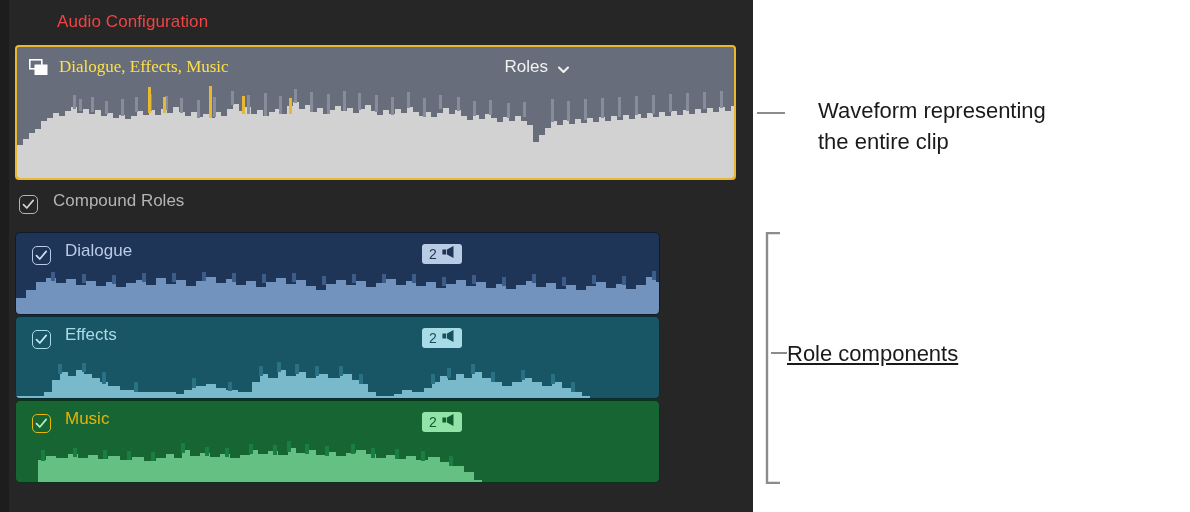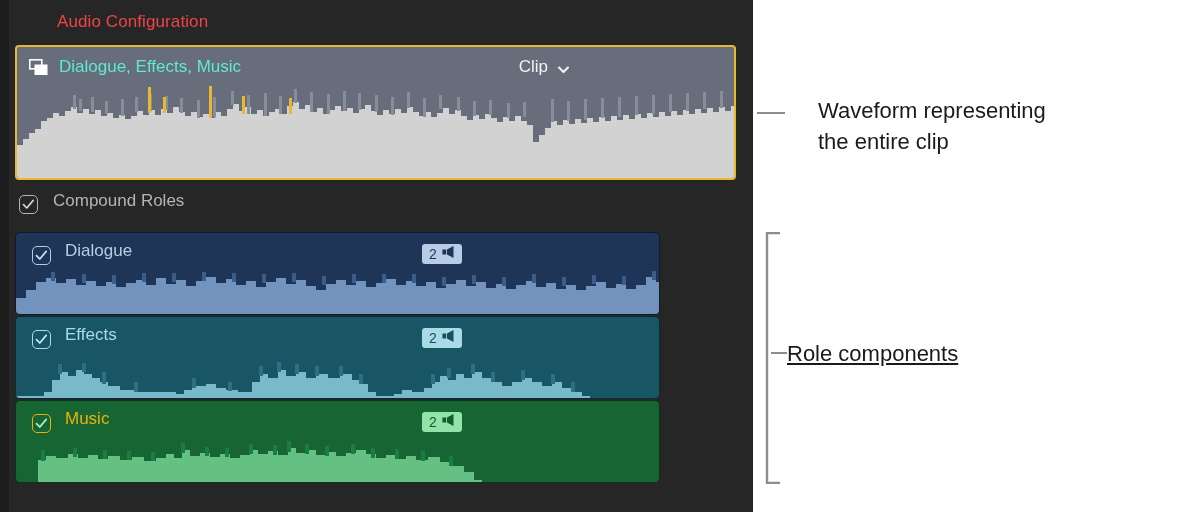--- a/index.html
+++ b/index.html
@@ -38,21 +38,21 @@
     overflow:hidden;
   }
   #compound-clip .clip-header{
     position:absolute;left:0;top:0;right:0;height:42px;
   }
   .cc-icon{
     position:absolute;left:12px;top:12px;width:20px;height:17px;
   }
   .clip-title{
     position:absolute;left:42px;top:10px;
-    font-size:17px;color:#5eead4;white-space:nowrap;
+    font-size:17px;color:#fde047;white-space:nowrap;font-family:Liberation Serif, serif;
   }
   .roles-menu{
     position:absolute;right:164px;top:10px;
     font-size:17px;color:#f2f2f2;white-space:nowrap;
     display:flex;align-items:center;gap:9px;
   }
   .chev{display:inline-block;width:13px;height:13px;}
 
   .wave-main{
     position:absolute;left:0;right:0;bottom:0;height:93px;
@@ -132,21 +132,21 @@
       <span class="cc-icon">
         <svg width="20" height="17" viewBox="0 0 20 17">
           <rect x="0.8" y="0.8" width="12" height="9" fill="none" stroke="#ffffff" stroke-width="1.6"></rect>
           <rect x="5.5" y="5.5" width="13" height="10.5" fill="#ffffff"></rect>
         </svg>
       </span>
 
       <span class="clip-title">Dialogue, Effects, Music</span>
 
       <span class="roles-menu">
-        <span>Clip</span>
+        <span>Roles</span>
         <span class="chev">
           <svg width="13" height="13" viewBox="0 0 13 13">
             <path d="M2 4.5 L6.5 9 L11 4.5" fill="none" stroke="#f2f2f2" stroke-width="2.1" stroke-linecap="round" stroke-linejoin="round"></path>
           </svg>
         </span>
       </span>
     </div>
 
     <div class="wave-main">
       <svg width="721" height="93" viewBox="0 0 721 93" preserveAspectRatio="none">

